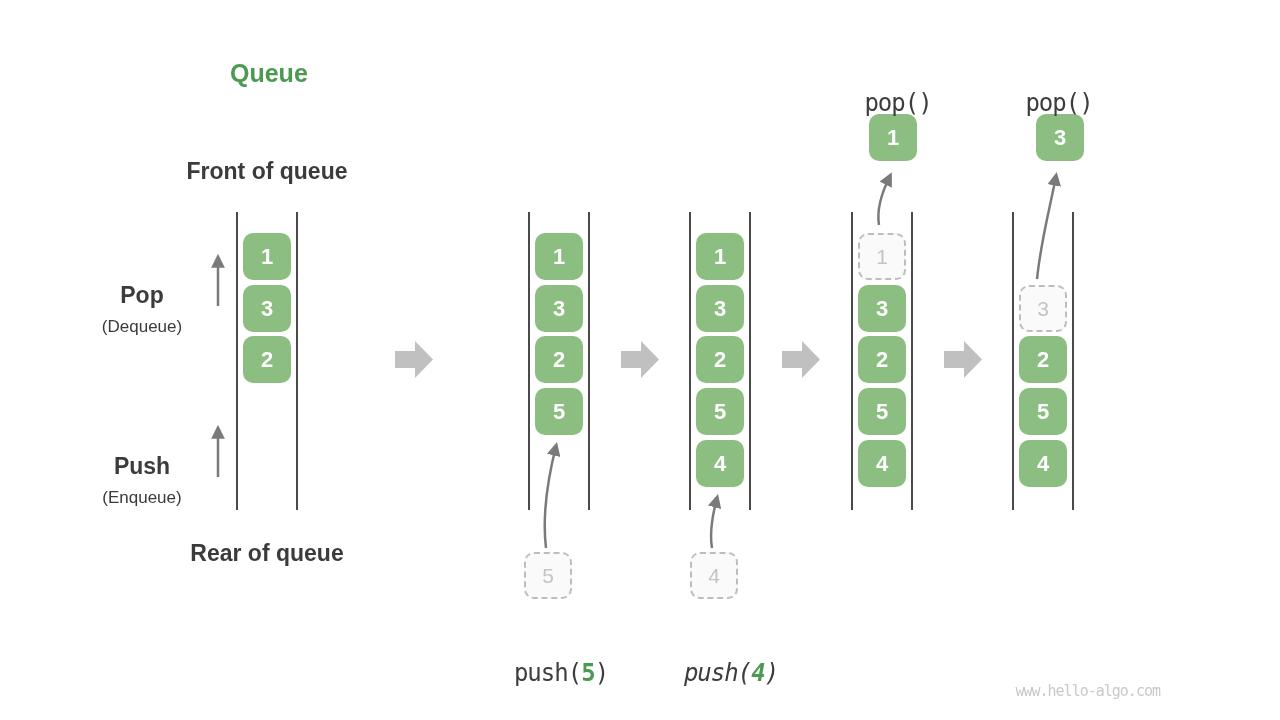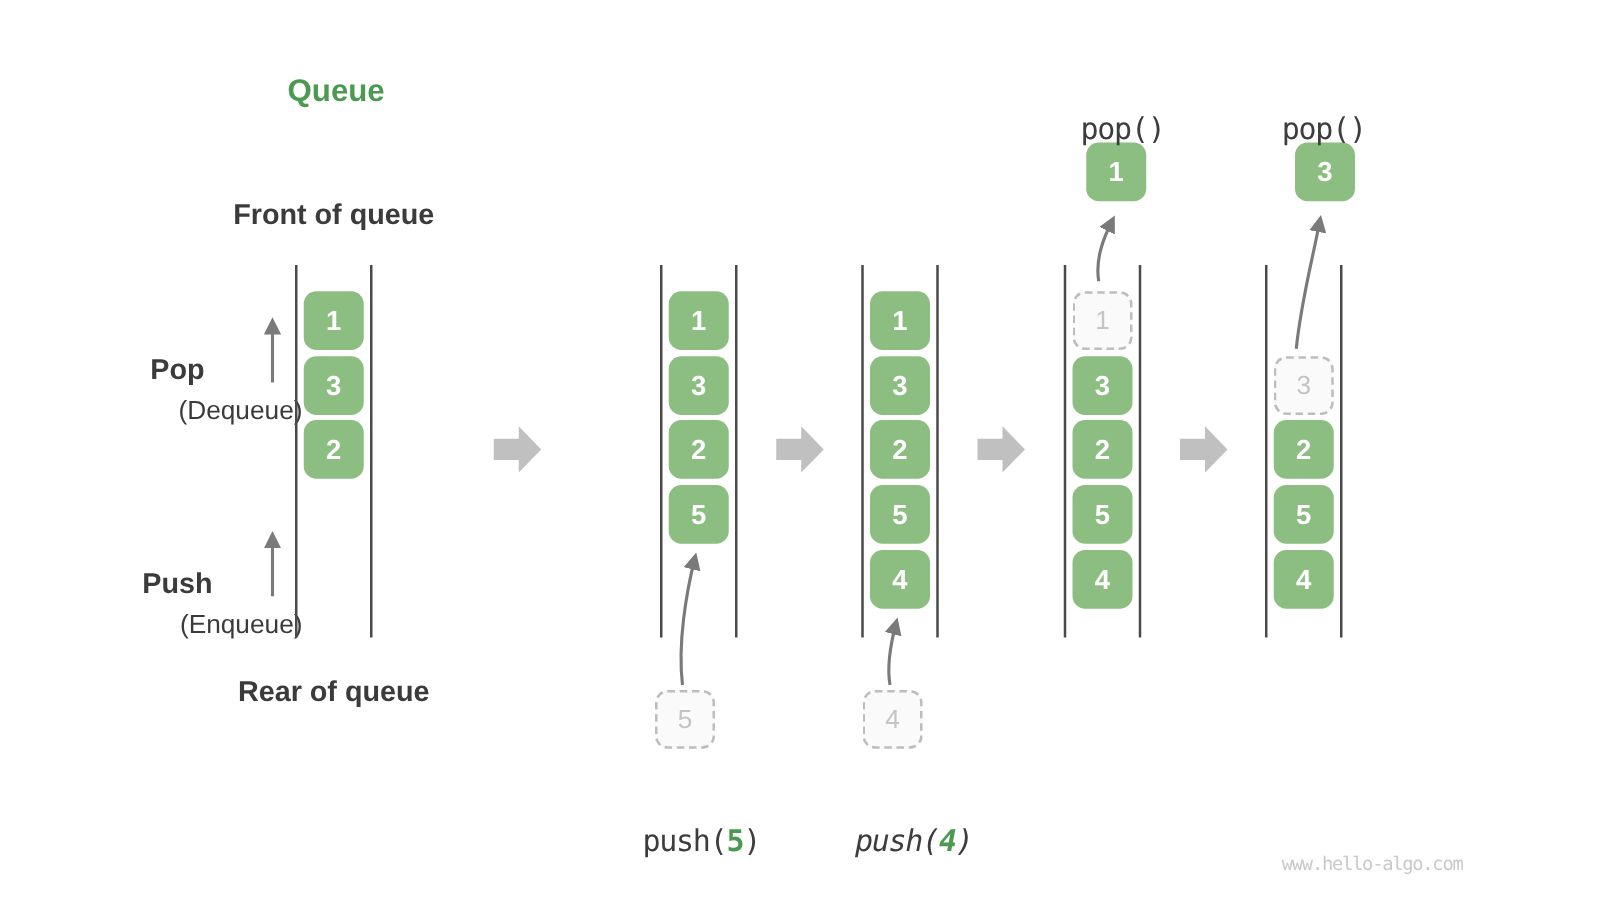--- a/index.html
+++ b/index.html
@@ -3,32 +3,32 @@
 <meta charset="utf-8">
 <style>
   html,body{margin:0;padding:0;background:#fff;}
   #canvas{position:relative;width:1208px;height:720px;background:#ffffff;overflow:hidden;
           font-family:"Liberation Sans",sans-serif;}
   .abs{position:absolute;}
   .title{font-size:25px;font-weight:bold;color:#4c9a52;}
   .heading{font-size:23px;font-weight:bold;color:#3b3b3b;text-align:center;width:240px;}
   .side-label{width:200px;text-align:center;color:#3b3b3b;margin-top:22px;}
   .side-label .main{font-size:23px;font-weight:bold;}
-  .side-label .sub{font-size:21px;margin-top:8px;text-align:right;}
+  .side-label .sub{font-size:17px;margin-top:8px;}
   .vline{position:absolute;width:2px;top:212px;height:298px;background:#4a4a4a;}
   .qbox{position:absolute;width:48px;height:47px;border-radius:10px;background:#8cbe82;
         color:#ffffff;font-size:22px;font-weight:bold;display:flex;align-items:center;
         justify-content:center;}
   .ghost{background:#fafafa;border:2px dashed #bdbdbd;box-sizing:border-box;
          color:#c4c4c4;font-weight:400;font-size:21px;}
   .code{font-family:"DejaVu Sans Mono","Liberation Mono",monospace;color:#3d3d3d;
         font-size:24px;letter-spacing:-1px;white-space:nowrap;}
   .code .arg{color:#4c9a52;font-weight:bold;}
   .center-txt{transform:translateX(-50%);margin-top:28px;}
-  .watermark{right:38px;bottom:20px;font-family:"DejaVu Sans Mono","Liberation Mono",monospace;
+  .watermark{right:48px;bottom:20px;font-family:"DejaVu Sans Mono","Liberation Mono",monospace;
              font-size:15px;color:#c9c9c9;letter-spacing:-1px;}
   svg.overlay{position:absolute;left:0;top:0;pointer-events:none;}
 </style>
 </head>
 <body>
 
 <div id="canvas">
 
   <div class="abs title" style="left:230px;top:59px;">Queue</div>
   <div class="abs heading" style="left:147px;top:540px;">Rear of queue</div>

